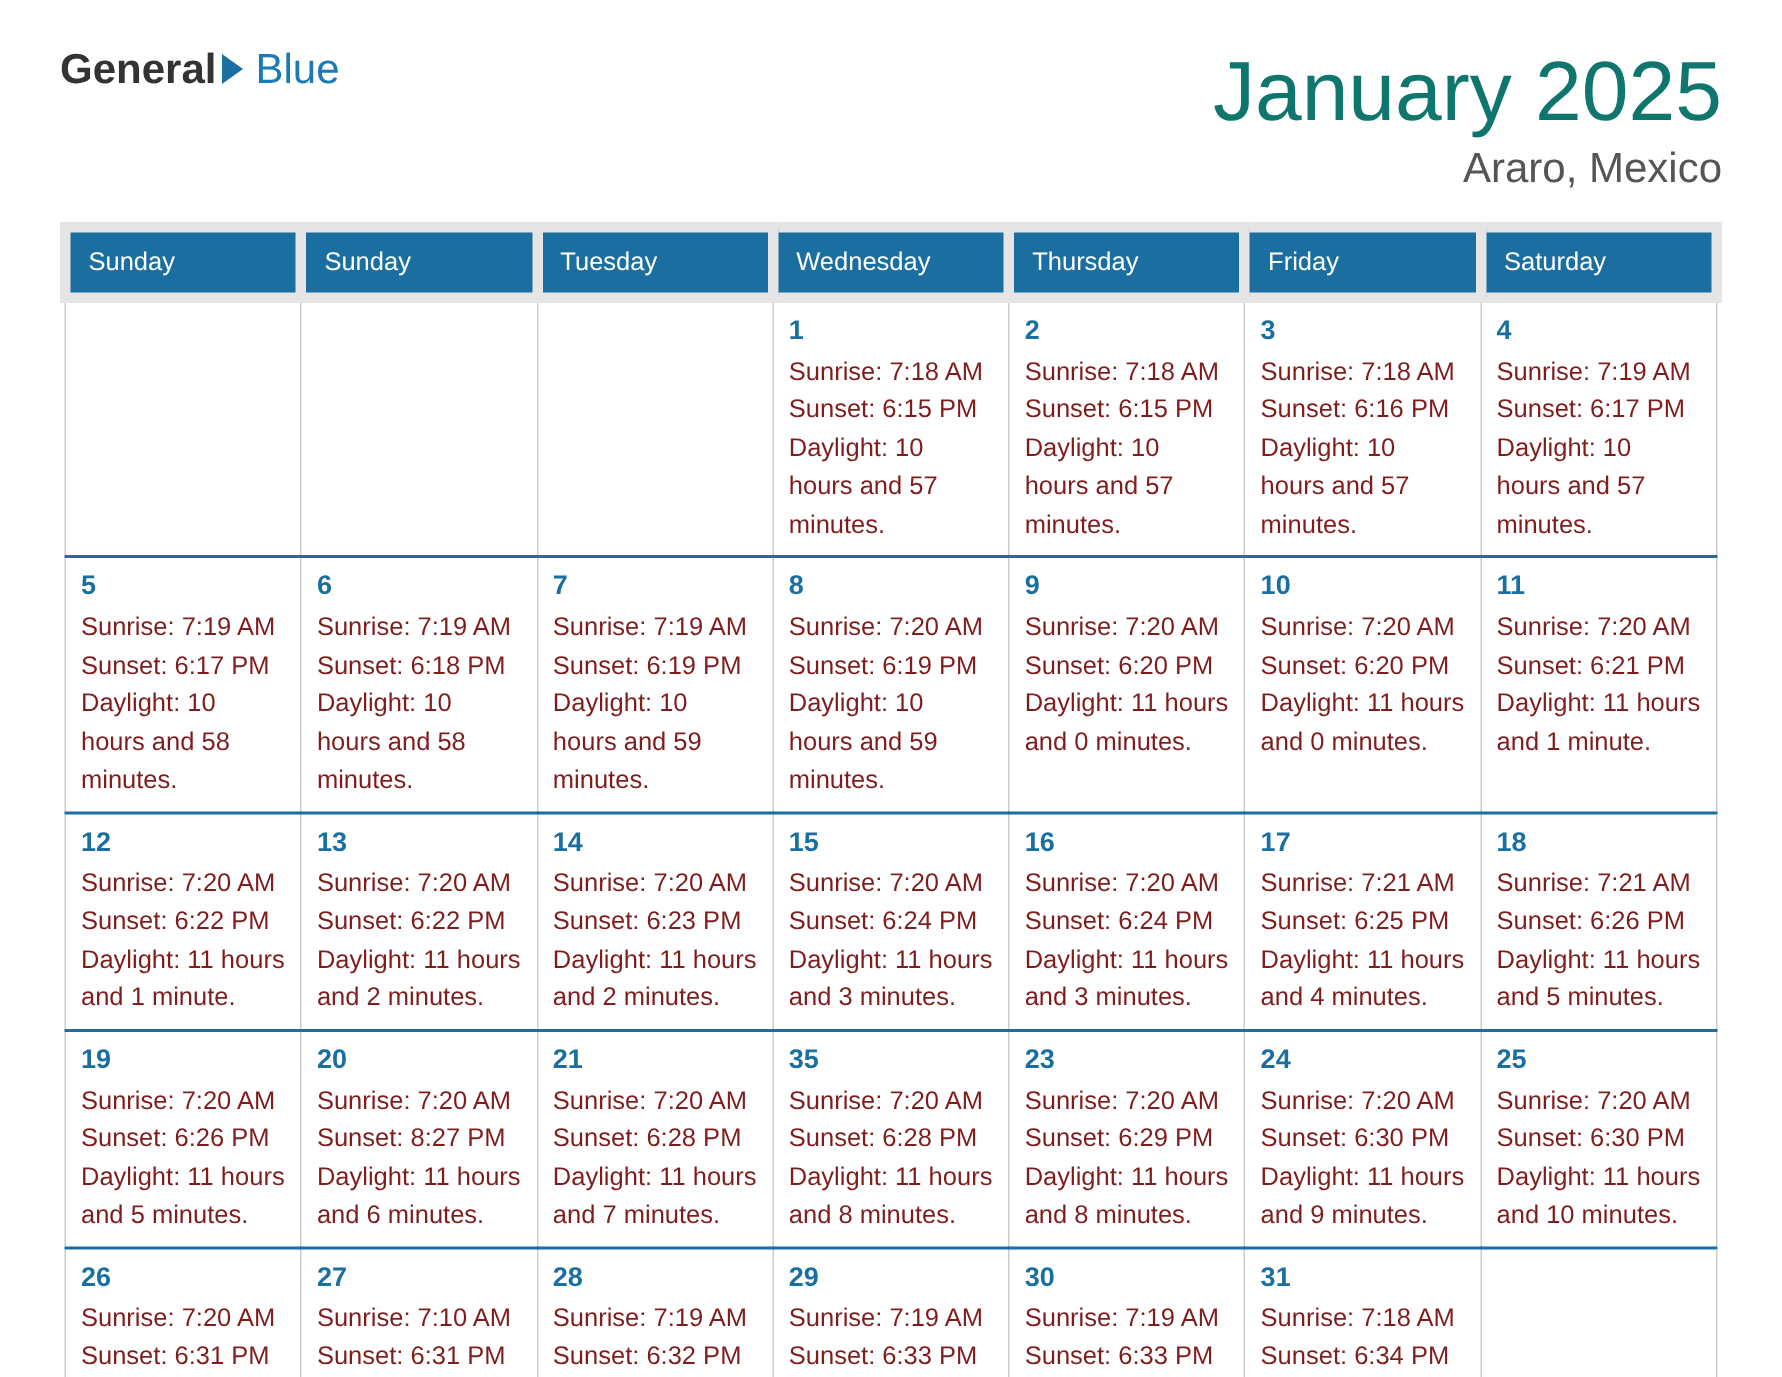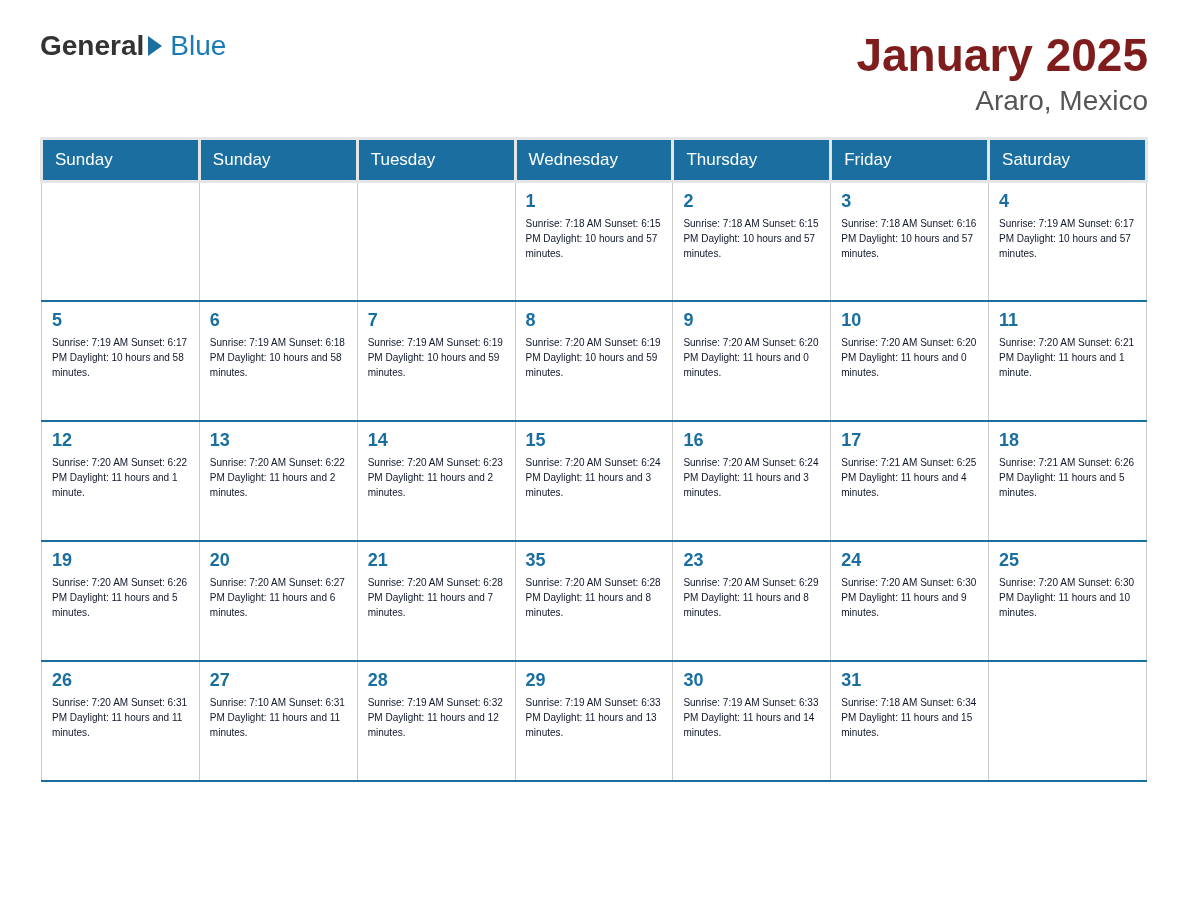--- a/index.html
+++ b/index.html
@@ -40,44 +40,44 @@
     }
     .logo-blue {
       color: #1a7ab5;
       font-size: 28px;
       font-weight: normal;
     }
     .title-block {
       text-align: right;
     }
     .calendar-title {
-      font-size: 46px;
-      font-weight: bold;
-      color: #7f1d1d;
+      font-size: 56px;
+      font-weight: normal;
+      color: #0f766e;
       line-height: 1.1;
     }
     .calendar-subtitle {
       font-size: 28px;
       color: #555;
       margin-top: 4px;
     }
     table {
       width: 100%;
       border-collapse: collapse;
     }
     thead tr {
       background-color: #1a6fa0;
     }
     thead th {
       color: #fff;
       font-size: 17px;
       font-weight: normal;
       padding: 10px 12px;
       text-align: left;
-      border: 3px solid #e5e5e5;
+      border: 7px solid #e5e5e5;
     }
     tbody td {
       vertical-align: top;
       padding: 8px 10px;
       border: 1px solid #ccc;
       font-size: 13px;
       color: #333;
       width: 14.28%;
       min-height: 100px;
       height: 120px;
@@ -86,22 +86,22 @@
       border-bottom: 2px solid #1a6fa0;
     }
     .day-number {
       font-size: 18px;
       color: #1a6fa0;
       font-weight: bold;
       display: block;
       margin-bottom: 4px;
     }
     .day-info {
-      font-size: 10px;
-      color: #0f172a;
+      font-size: 17px;
+      color: #7f1d1d;
       line-height: 1.5;
     }
     .empty-cell { background: #fff; }
   </style>
 </head>
 <body>
 
 <div class="header">
   <div class="logo">
     <div class="logo-text">
@@ -251,21 +251,21 @@
       <tr>
         <td>
           <span class="day-number">19</span>
           <div class="day-info">Sunrise: 7:20 AM
 Sunset: 6:26 PM
 Daylight: 11 hours and 5 minutes.</div>
         </td>
         <td>
           <span class="day-number">20</span>
           <div class="day-info">Sunrise: 7:20 AM
-Sunset: 6:27 PM
+Sunset: 8:27 PM
 Daylight: 11 hours and 6 minutes.</div>
         </td>
         <td>
           <span class="day-number">21</span>
           <div class="day-info">Sunrise: 7:20 AM
 Sunset: 6:28 PM
 Daylight: 11 hours and 7 minutes.</div>
         </td>
         <td>
           <span class="day-number">35</span>

